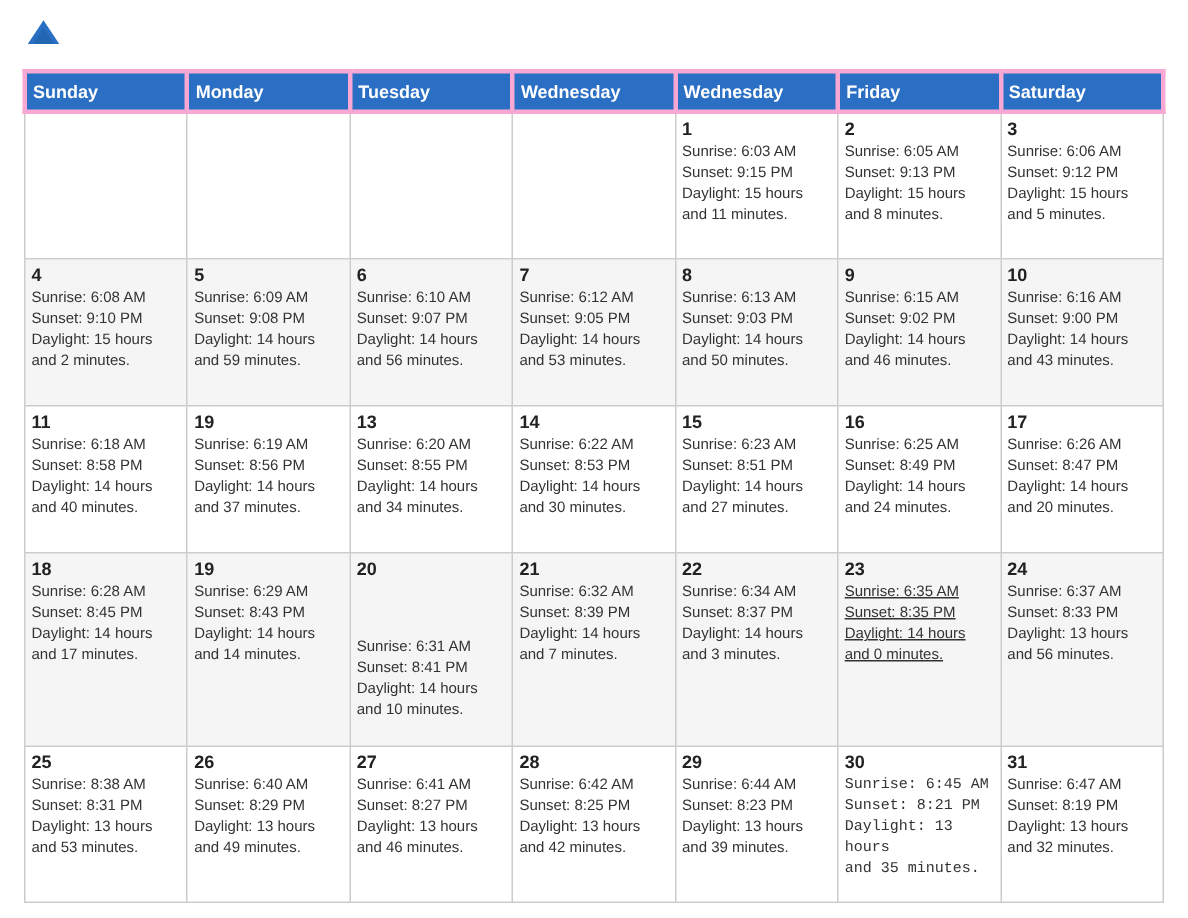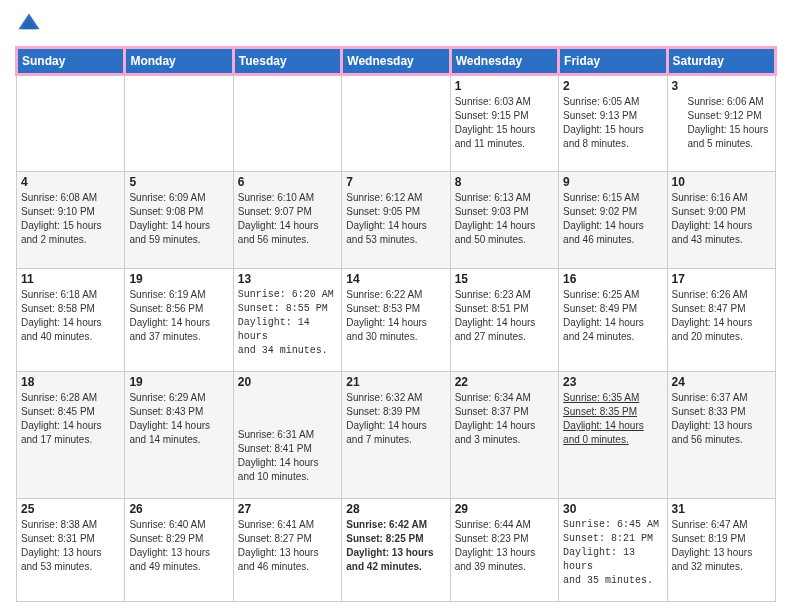--- a/index.html
+++ b/index.html
@@ -144,21 +144,21 @@
           </td>
           <td>
             <span class="day-number">2</span>
             <div class="day-info" style="white-space: pre-line;">Sunrise: 6:05 AM
 Sunset: 9:13 PM
 Daylight: 15 hours
 and 8 minutes.</div>
           </td>
           <td>
             <span class="day-number">3</span>
-            <div class="day-info" style="white-space: pre-line; margin-left: 16px;">Sunrise: 6:06 AM
+            <div class="day-info" style="white-space: pre-line;">Sunrise: 6:06 AM
 Sunset: 9:12 PM
 Daylight: 15 hours
 and 5 minutes.</div>
           </td>
         </tr>
         <tr>
           <td>
             <span class="day-number">4</span>
             <div class="day-info" style="white-space: pre-line;">Sunrise: 6:08 AM
 Sunset: 9:10 PM
@@ -218,21 +218,21 @@
           </td>
           <td>
             <span class="day-number">19</span>
             <div class="day-info" style="white-space: pre-line;">Sunrise: 6:19 AM
 Sunset: 8:56 PM
 Daylight: 14 hours
 and 37 minutes.</div>
           </td>
           <td>
             <span class="day-number">13</span>
-            <div class="day-info" style="white-space: pre-line; font-family: Liberation Mono, monospace;">Sunrise: 6:20 AM
+            <div class="day-info" style="white-space: pre-line;">Sunrise: 6:20 AM
 Sunset: 8:55 PM
 Daylight: 14 hours
 and 34 minutes.</div>
           </td>
           <td>
             <span class="day-number">14</span>
             <div class="day-info" style="white-space: pre-line;">Sunrise: 6:22 AM
 Sunset: 8:53 PM
 Daylight: 14 hours
 and 30 minutes.</div>
@@ -327,21 +327,21 @@
           </td>
           <td>
             <span class="day-number">27</span>
             <div class="day-info" style="white-space: pre-line;">Sunrise: 6:41 AM
 Sunset: 8:27 PM
 Daylight: 13 hours
 and 46 minutes.</div>
           </td>
           <td>
             <span class="day-number">28</span>
-            <div class="day-info" style="white-space: pre-line; font-weight: bold;">Sunrise: 6:42 AM
+            <div class="day-info" style="white-space: pre-line;">Sunrise: 6:42 AM
 Sunset: 8:25 PM
 Daylight: 13 hours
 and 42 minutes.</div>
           </td>
           <td>
             <span class="day-number">29</span>
             <div class="day-info" style="white-space: pre-line;">Sunrise: 6:44 AM
 Sunset: 8:23 PM
 Daylight: 13 hours
 and 39 minutes.</div>

